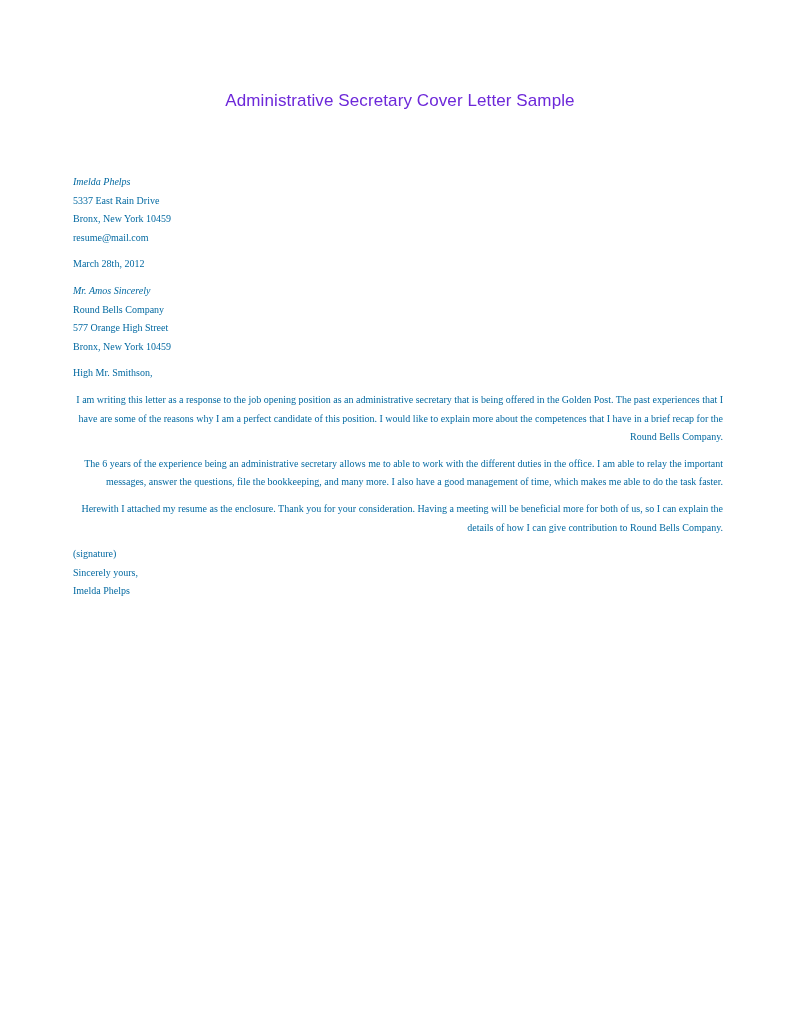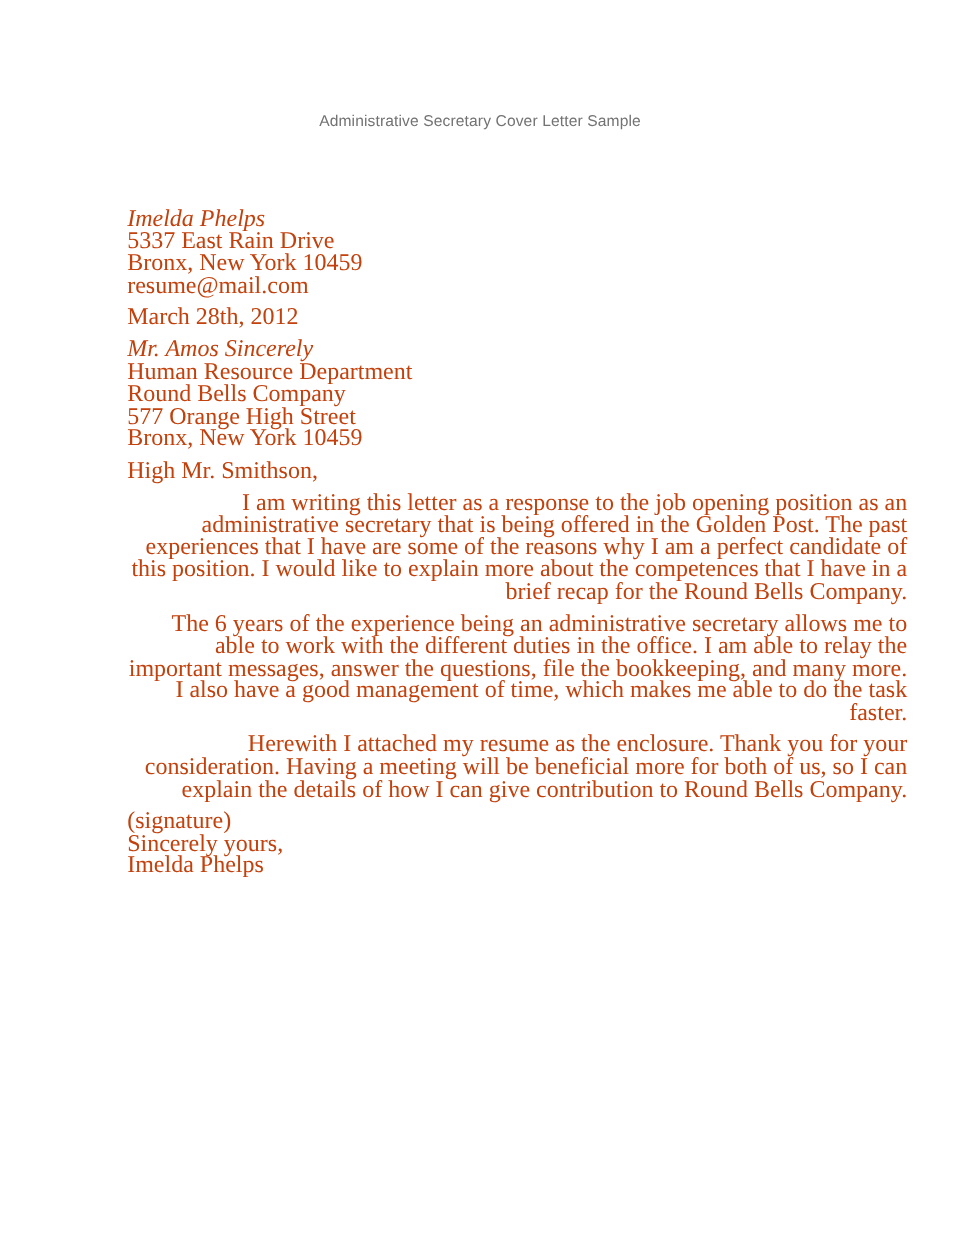--- a/index.html
+++ b/index.html
@@ -23,37 +23,36 @@
   }
 
   
   .doc-title {
     position: absolute;
     top: 89px;
     left: 0;
     width: 800px;
     text-align: center;
     font-family: "Liberation Sans", "DejaVu Sans", sans-serif;
-    font-size: 13px;
+    font-size: 17px;
     font-weight: 400;
     letter-spacing: 0.1px;
-    color: #737373;
+    color: #6d28d9;
     line-height: 24px;
   }
 
   
   .letter {
     position: absolute;
     top: 173px;
     left: 73px;
     width: 650px;
-    font-size: 20px;
+    font-size: 10px;
     line-height: 18.6px;
-    color: #c2410c;
-    margin-left: 33px;
+    color: #0369a1;
   }
 
   .block {
     margin: 0 0 8px 0;
   }
   .block.tight {
     margin-bottom: 0;
   }
   .block .line {
     display: block;
@@ -87,21 +86,20 @@
       <span class="line">Bronx, New York 10459</span>
       <span class="line">resume@mail.com</span>
     </div>
 
     <div class="block">
       <span class="line">March 28th, 2012</span>
     </div>
 
     <div class="block">
       <span class="line name-italic">Mr. Amos Sincerely</span>
-      <span class="line">Human Resource Department</span>
       <span class="line">Round Bells Company</span>
       <span class="line">577 Orange High Street</span>
       <span class="line">Bronx, New York 10459</span>
     </div>
 
     <div class="block">
       <span class="line">High Mr. Smithson,</span>
     </div>
 
     <p class="para">I am writing this letter as a response to the job opening position as an administrative secretary that is being offered in the Golden Post. The past experiences that I have are some of the reasons why I am a perfect candidate of this position. I would like to explain more about the competences that I have in a brief recap for the Round Bells Company.</p>

